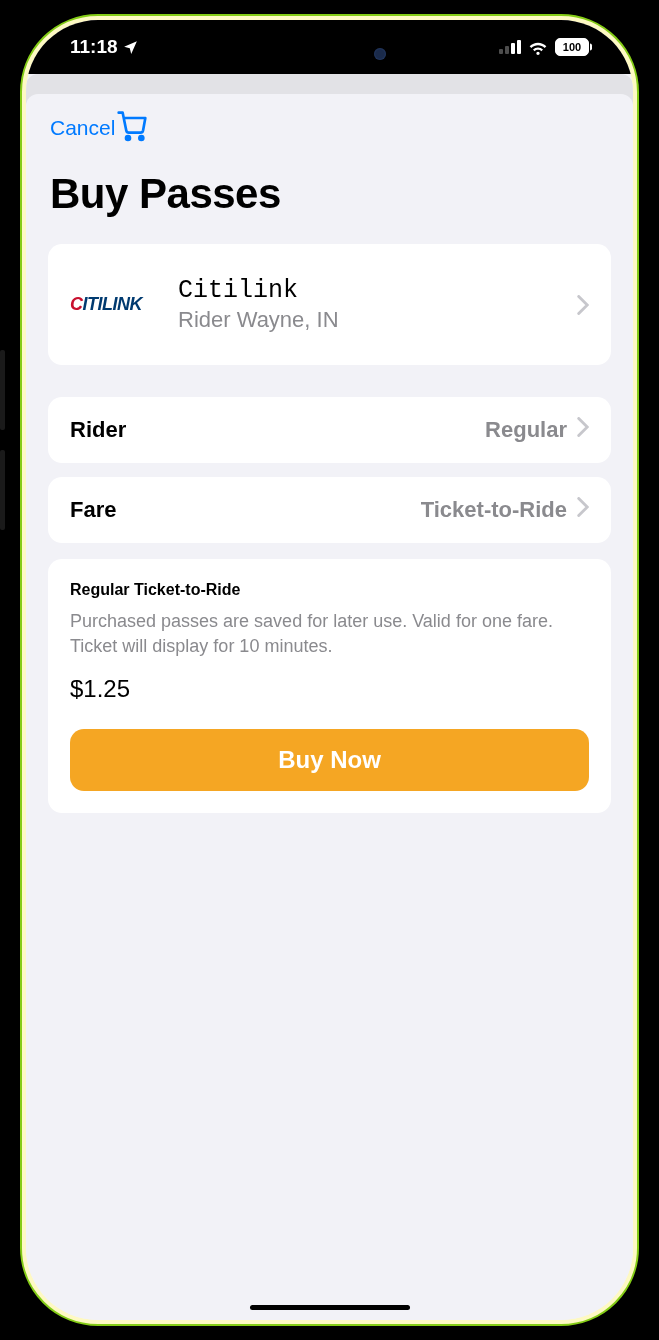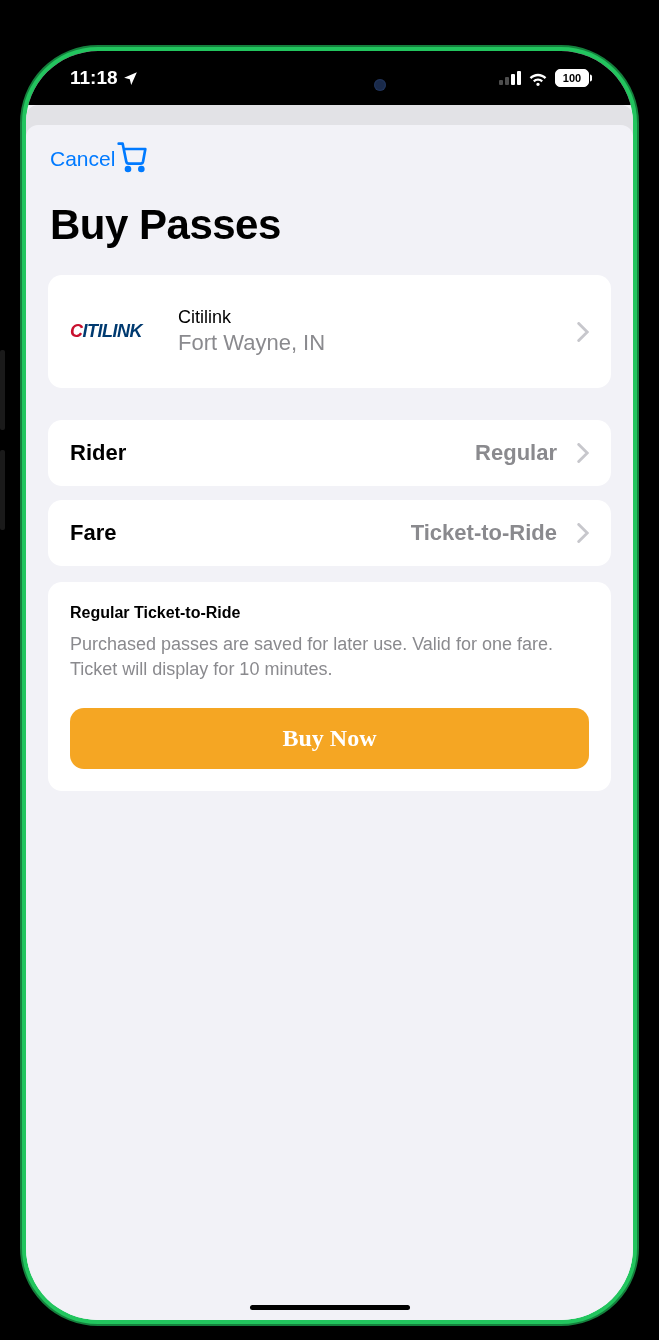--- a/index.html
+++ b/index.html
@@ -16,25 +16,24 @@
       inset: 0;
       background: #000;
       border-radius: 0;
     }
     .phone-inner {
       position: absolute;
       left: 20px;
       right: 20px;
       top: 14px;
       bottom: 14px;
-      background: #22c55e;
+      background: #fef9c3;
       border-radius: 78px;
       overflow: hidden;
-      border: 2px solid #15803d;
-      margin-top: 31px;
+      border: 2px solid #84cc16;
     }
     .screen {
       position: absolute;
       inset: 4px;
       background: #f2f2f7;
       border-radius: 72px;
       overflow: hidden;
     }
     .status-bar {
       position: absolute;
@@ -121,53 +120,52 @@
     .agency-logo {
       width: 92px;
       height: 24px;
       display: flex;
       align-items: center;
       font-style: italic;
       font-weight: 900;
       letter-spacing: -0.5px;
     }
     .agency-info { flex: 1; }
-    .agency-name { font-size: 18px; font-weight: 400; color: #000; }
+    .agency-name { font-size: 25px; font-weight: 400; color: #000; font-family: Liberation Mono, monospace; }
     .agency-location { font-size: 22px; color: #8a8a8e; font-weight: 400; margin-top: 2px; }
     .chevron { color: #c7c7cc; flex-shrink: 0; }
     .row-card {
       padding: 20px 22px;
       display: flex;
       align-items: center;
       justify-content: space-between;
       margin-bottom: 14px;
       font-weight: bold;
     }
     .row-label { font-size: 22px; color: #000; }
-    .row-value-wrap { display: flex; align-items: center; gap: 20px; }
+    .row-value-wrap { display: flex; gap: 10px; }
     .row-value { font-size: 22px; color: #8a8a8e; }
     .detail-card {
       padding: 22px;
       margin-top: 16px;
     }
     .detail-title { font-size: 16px; font-weight: 700; color: #000; }
     .detail-desc { font-size: 18px; color: #8a8a8e; margin-top: 10px; line-height: 1.4; }
     .detail-price { font-size: 24px; color: #000; margin-top: 16px; }
     .buy-btn {
       display: block;
       width: 100%;
       background: #f5a623;
       color: #fff;
       font-size: 24px;
       font-weight: 600;
       border: none;
       border-radius: 14px;
       padding: 17px 12px;
       margin-top: 26px;
-      font-family: Liberation Serif, serif;
     }
     .add-cart-btn {
       display: block;
       width: 100%;
       background: none;
       color: #f5a623;
       font-size: 24px;
       font-weight: 600;
       border: none;
       padding: 22px 0 6px 0;
@@ -263,21 +261,21 @@
 
         <h1 class="page-title">Buy Passes</h1>
 
         <div class="card agency-card">
           <div class="agency-logo">
             <span style="color:#c8102e;font-size:18px;">C</span>
               <span style="color:#003a70;font-size:18px;">ITILINK</span>
           </div>
           <div class="agency-info">
             <div class="agency-name">Citilink</div>
-            <div class="agency-location">Fort Wayne, IN</div>
+            <div class="agency-location">Rider Wayne, IN</div>
           </div>
           <svg class="chevron" width="12" height="20" viewBox="0 0 8 14" fill="none" stroke="#c7c7cc" stroke-width="2" stroke-linecap="round">
               <path d="M1 1l6 6-6 6"></path>
             </svg>
         </div>
 
         <div class="card row-card">
           <span class="row-label">Rider</span>
           <div class="row-value-wrap">
             <span class="row-value">Regular</span>
@@ -293,20 +291,21 @@
             <span class="row-value">Ticket-to-Ride</span>
             <svg class="chevron" width="12" height="20" viewBox="0 0 8 14" fill="none" stroke="#c7c7cc" stroke-width="2" stroke-linecap="round">
                 <path d="M1 1l6 6-6 6"></path>
               </svg>
           </div>
         </div>
 
         <div class="card detail-card">
           <div class="detail-title">Regular Ticket-to-Ride</div>
           <div class="detail-desc">Purchased passes are saved for later use. Valid for one fare. Ticket will display for 10 minutes.</div>
+          <div class="detail-price">$1.25</div>
           <button class="buy-btn">Buy Now</button>
         </div>
 
         <div class="home-indicator"></div>
       </div>
     </div>
   </div>
 </div>
 
 </body></html>

